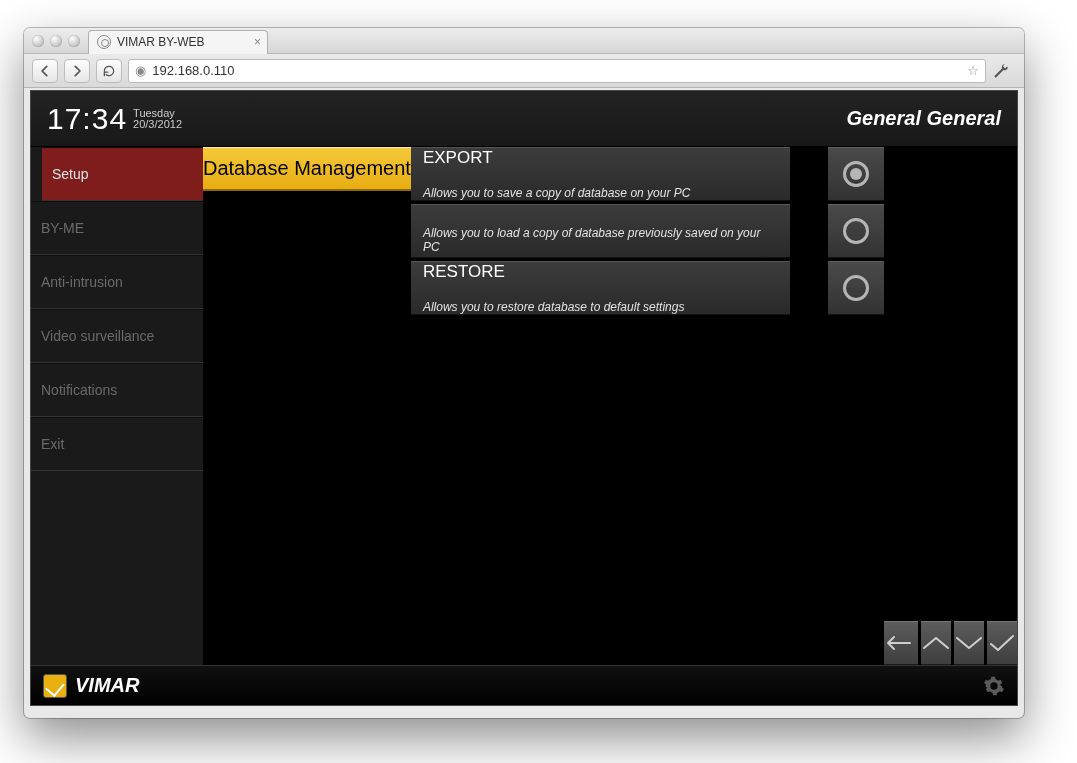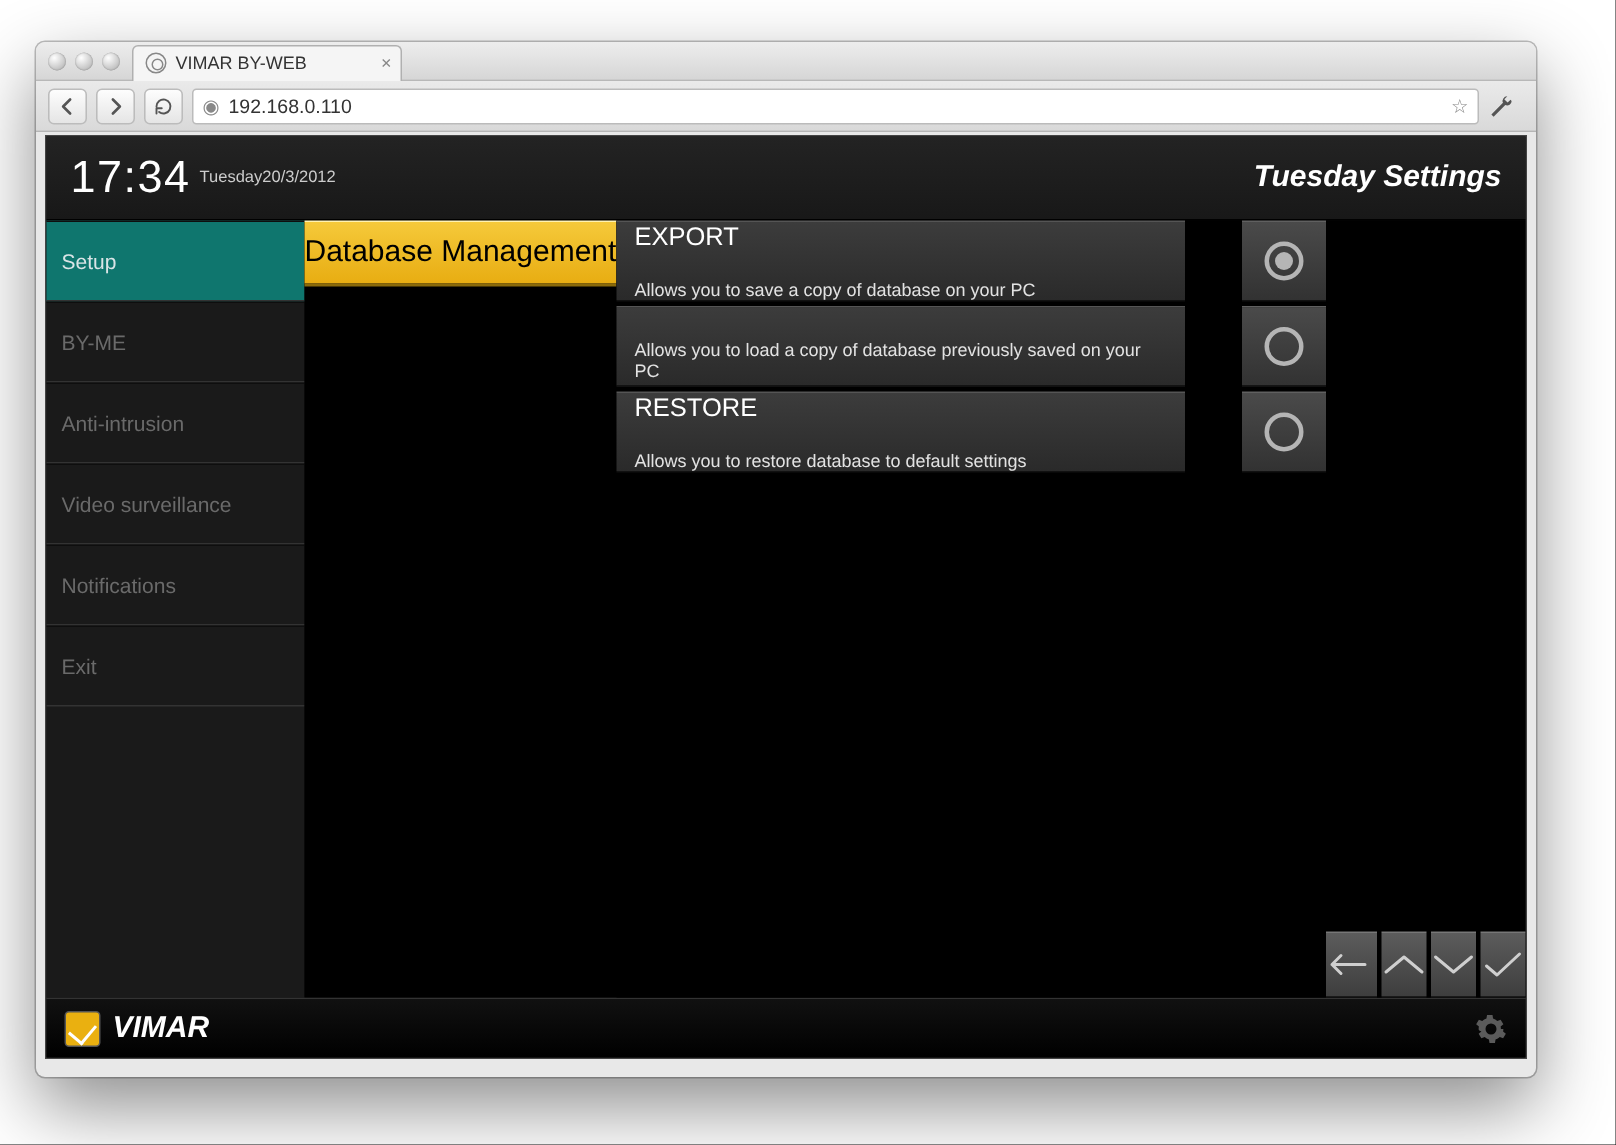--- a/index.html
+++ b/index.html
@@ -74,49 +74,49 @@
     background:#0b0b0b;
     border:1px solid #444;
   }
   .app-header{
     height:56px;background:linear-gradient(#232323,#181818);
     display:flex;align-items:center;justify-content:space-between;
     padding:16px 16px;color:#fff;border-bottom:1px solid #000;
   }
   .clock{display:flex;align-items:center;gap:6px;}
   .clock-time{font-size:30px;font-weight:400;letter-spacing:1px;}
-  .clock-side{display:flex;line-height:1;font-size:11px;color:#ccc;}
+  .clock-side{display:flex;flex-direction:column;line-height:1;font-size:11px;color:#ccc;}
   .header-title{font-size:20px;font-weight:bold;font-style:italic;}
   .app-body{display:flex;height:calc(100% - 56px - 40px);}
   .sidebar{width:172px;background:#1a1a1a;}
   .sidebar-item{
     height:54px;padding:8px 10px;border-bottom:1px solid #333;border-top:1px solid #0e0e0e;
     color:#6a6a6a;font-size:14px;display:flex;align-items:center;
   }
-  .sidebar-item.active{background:#0f766e;color:#d9e4e6;}
+  .sidebar-item.active{background:#7f1d1d;color:#d9e4e6;margin-left:11px;}
   .main{flex:1;display:flex;flex-direction:row;background:#000;position:relative;}
   .panel-title{
     height:44px;
     background:linear-gradient(#f5c93a,#e8ad12);
     color:#000;font-size:20px;
     display:flex;align-items:center;justify-content:center;
     border-bottom:2px solid #8a6a0a;
     border-top:1px solid #fff2b0;
   }
   .options{flex:1;background:#000;}
   .option-row{
     display:flex;align-items:stretch;height:54px;margin-bottom:3px;gap:35px;
   }
   .option-text{
     flex:1;background:linear-gradient(#3c3c3c,#2a2a2a);
     color:#fff;padding:6px 12px;display:flex;flex-direction:column;justify-content:center;
     border-top:1px solid #555;border-bottom:1px solid #111;
   }
   .option-text .ttl{font-size:17px;}
-  .option-text .desc{font-size:12px;color:#e2e2e2;margin-top:18px;}
+  .option-text .desc{font-size:12px;color:#e2e2e2;margin-top:18px;font-style:italic;}
   .option-radio{
     width:56px;background:linear-gradient(#4a4a4a,#323232);
     display:flex;align-items:center;justify-content:center;margin-left:3px;
     border-top:1px solid #606060;border-bottom:1px solid #111;
   }
   .radio{
     width:26px;height:26px;border:3px solid #b5b5b5;border-radius:50%;
     display:flex;align-items:center;justify-content:center;
   }
   .radio.selected::after{content:"";width:12px;height:12px;background:#b5b5b5;border-radius:50%;}
@@ -187,21 +187,21 @@
 
   <div class="app">
     <div class="app-header">
       <div class="clock">
         <span class="clock-time">17:34</span>
         <span class="clock-side">
           <span>Tuesday</span>
           <span>20/3/2012</span>
         </span>
       </div>
-      <div class="header-title">Tuesday Settings</div>
+      <div class="header-title">General General</div>
     </div>
 
     <div class="app-body">
       <div class="sidebar">
         <div class="sidebar-item active">
             <span>Setup</span>
           </div>
         <div class="sidebar-item">
             <span>BY-ME</span>
           </div>

